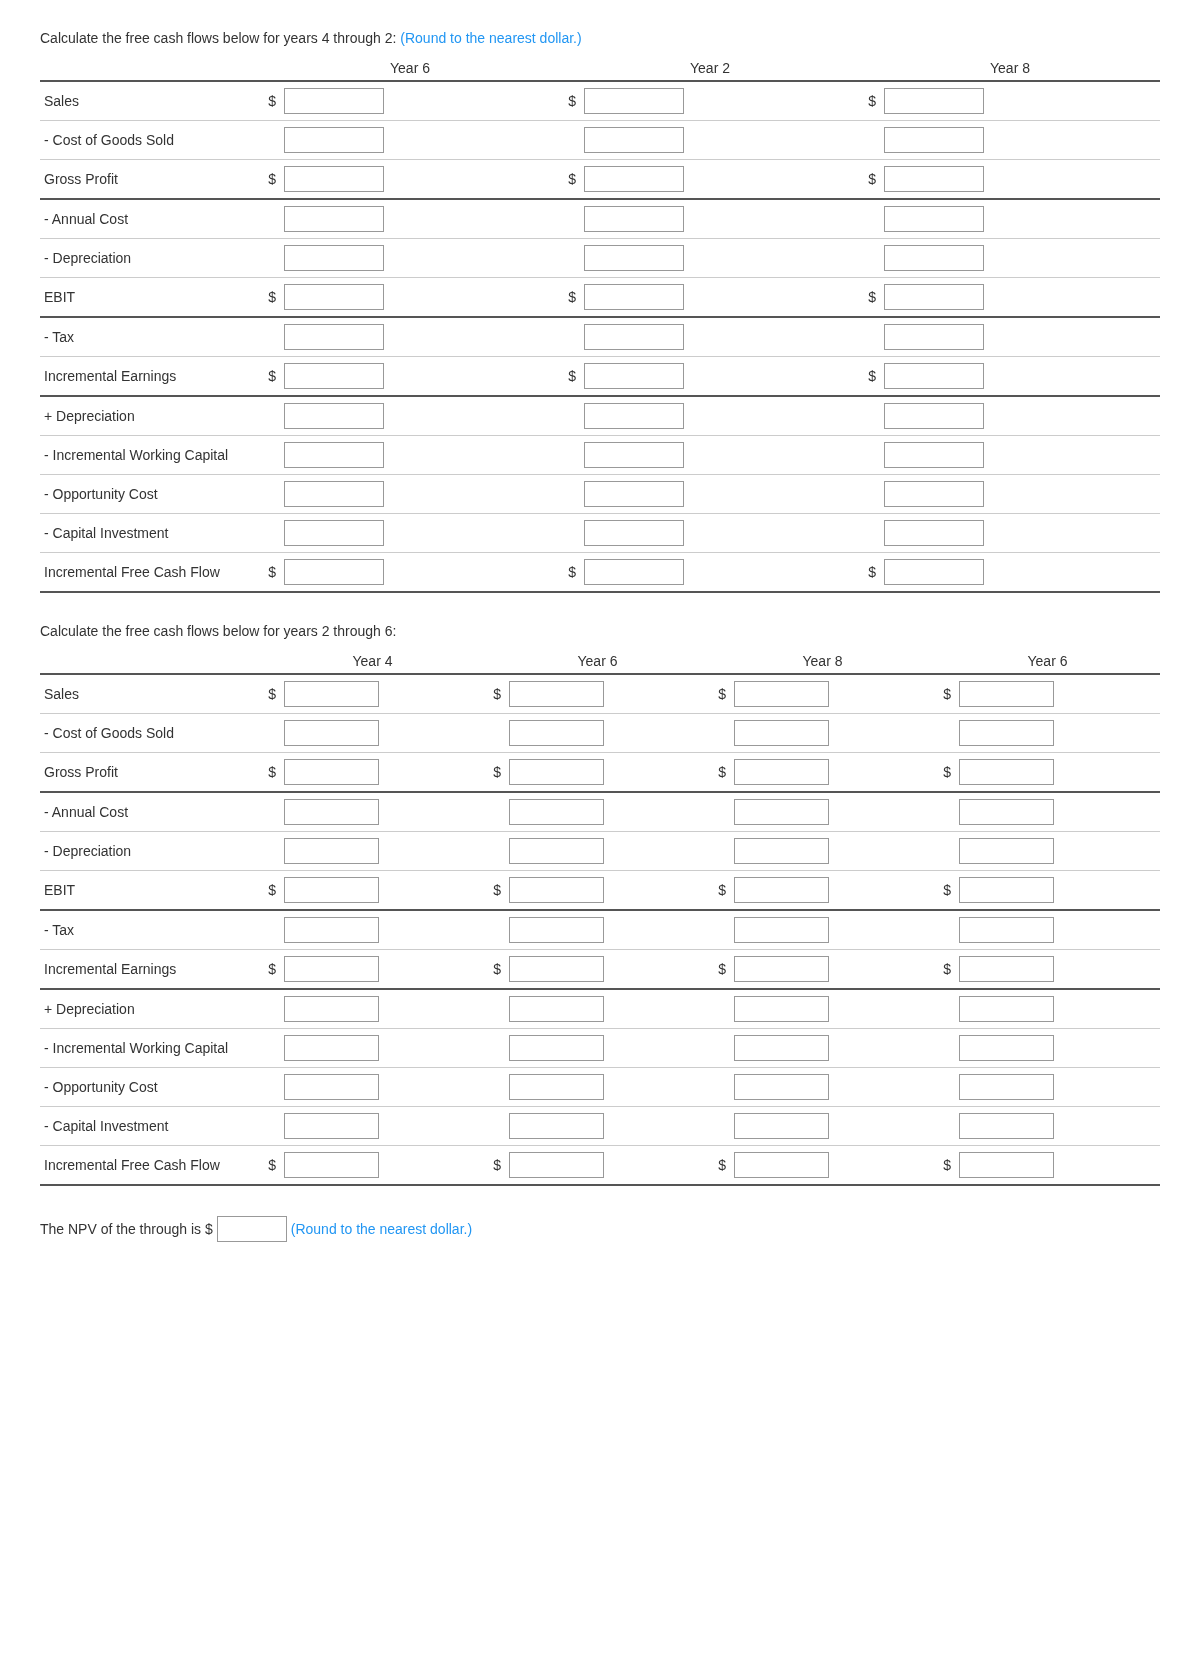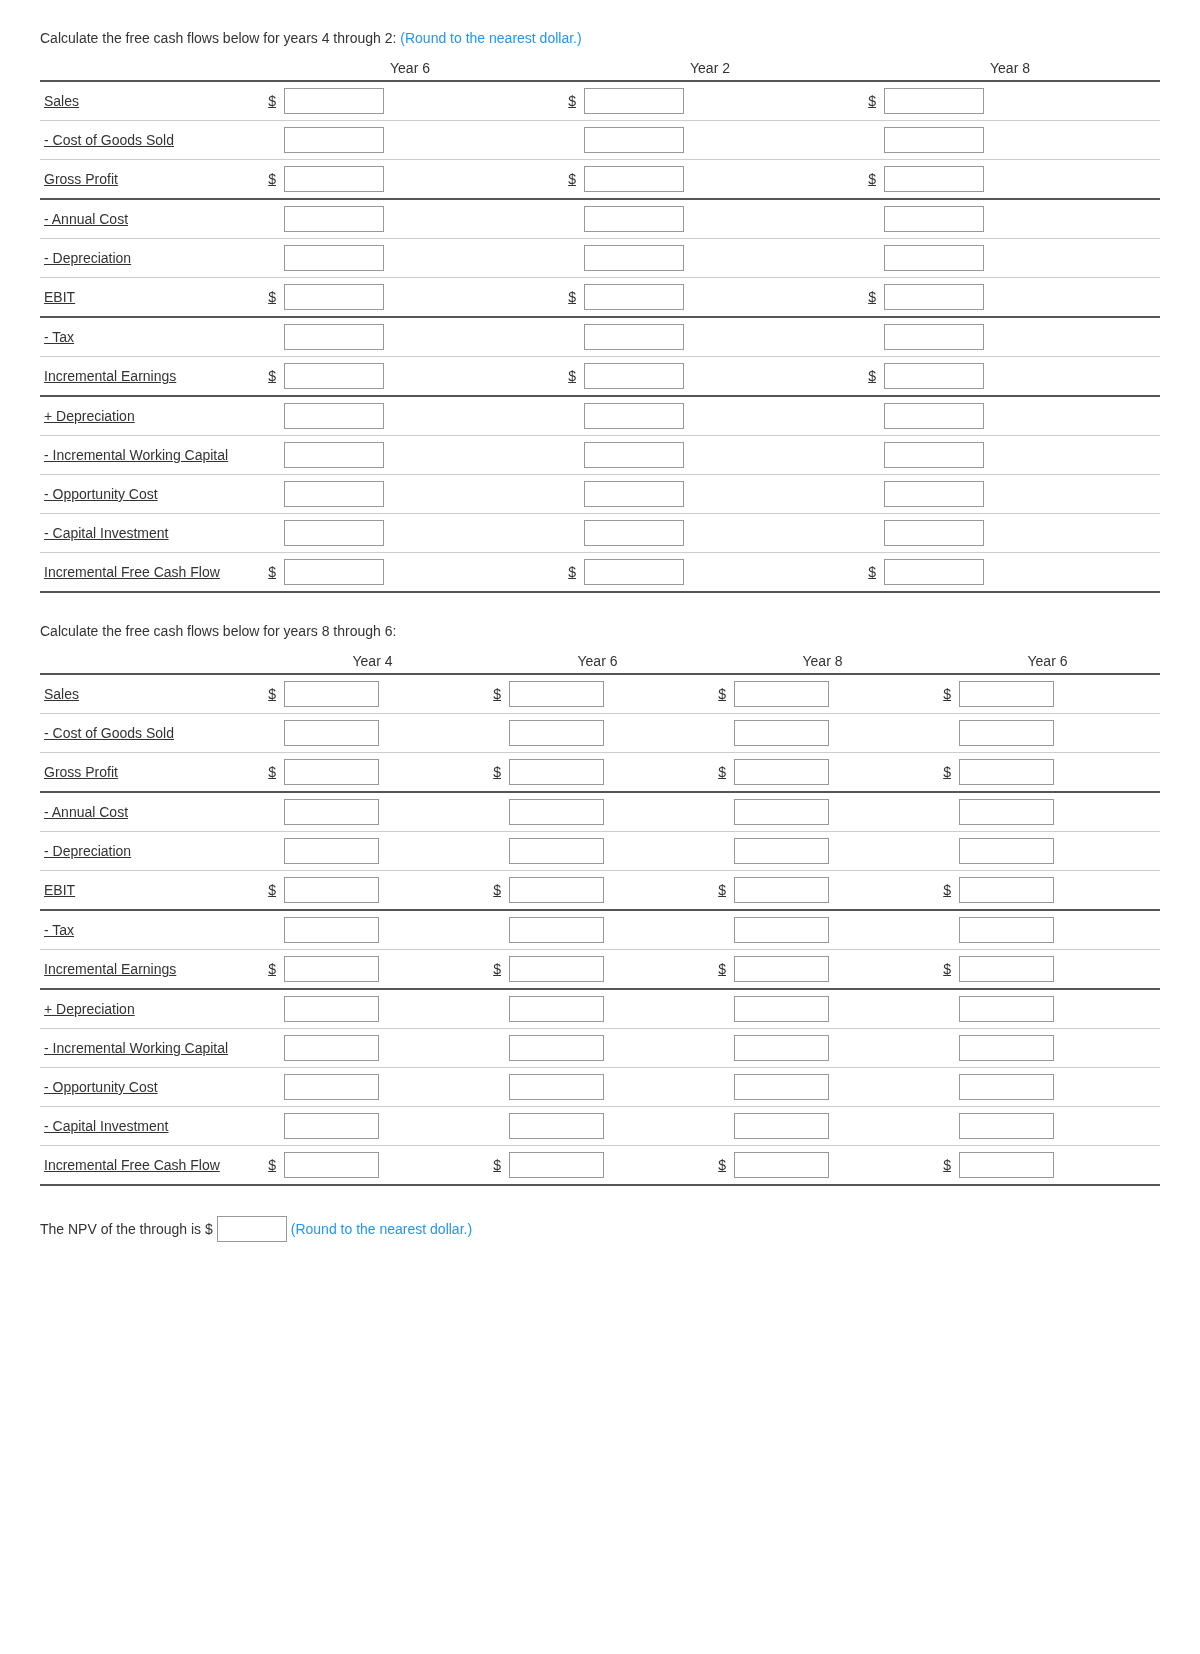--- a/index.html
+++ b/index.html
@@ -40,21 +40,20 @@
       padding: 4px 8px;
       font-size: 14px;
     }
 
     .cash-flow-table thead tr {
       border-bottom: 2px solid #555;
     }
 
     .cash-flow-table tbody tr {
       border-bottom: 1px solid #ccc;
-      text-decoration: underline;
     }
 
     .cash-flow-table td {
       padding: 6px 4px;
       vertical-align: middle;
     }
 
     .row-label {
       width: 220px;
       padding-left: 0;
@@ -245,21 +244,21 @@
         <td class="input-cell"><input type="text" style=""></td>
         <td class="dollar-cell">$</td>
         <td class="input-cell"><input type="text" style=""></td>
         <td class="dollar-cell">$</td>
         <td class="input-cell"><input type="text" style=""></td>
       </tr>
     </tbody>
 </table>
 
 <p class="section-title">
-  <span>Calculate the free cash flows below for years 8 through 6:</span>
+  <span>Calculate the free cash flows below for years 2 through 6:</span>
 </p>
 
 <table class="cash-flow-table table-col-4">
   <thead>
     <tr>
       <th class="header-label"></th>
       <th colspan="2">Year 4</th>
       <th colspan="2">Year 6</th>
       <th colspan="2">Year 8</th>
       <th colspan="2">Year 6</th>

